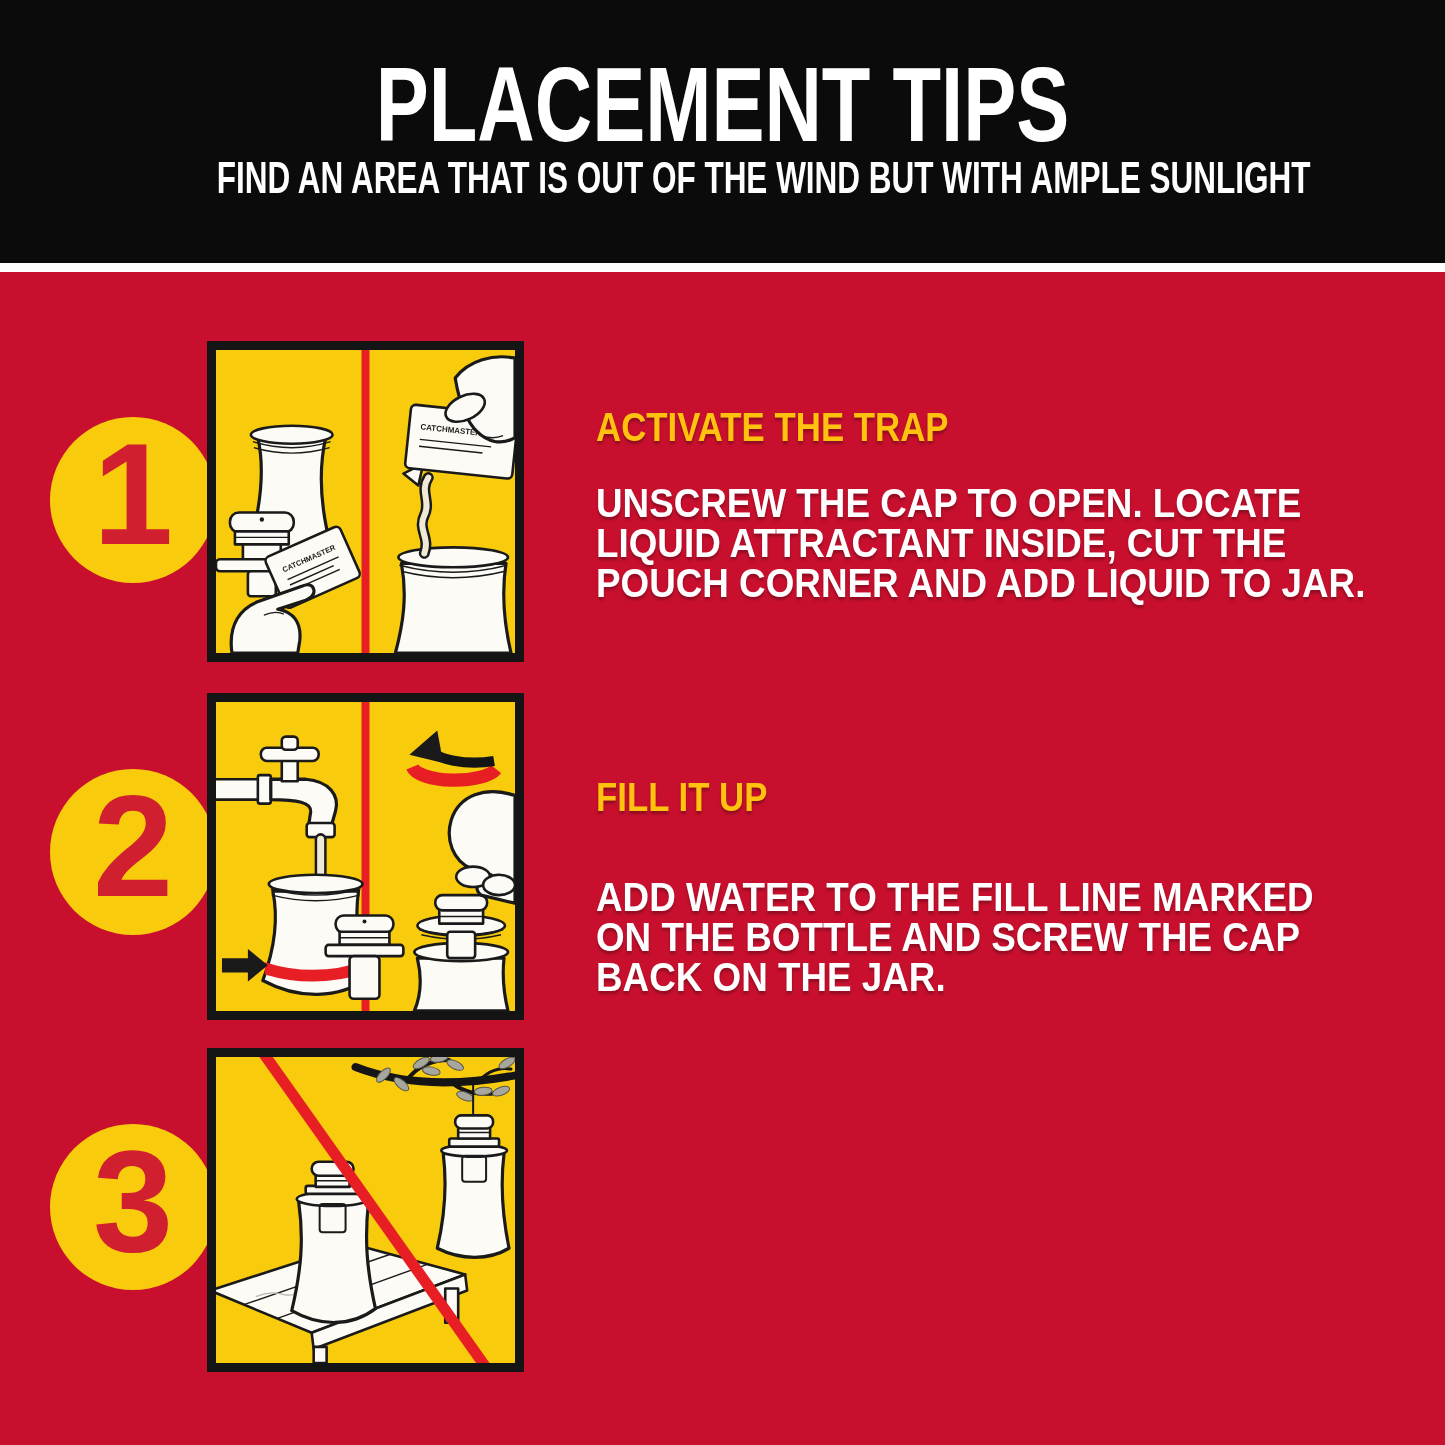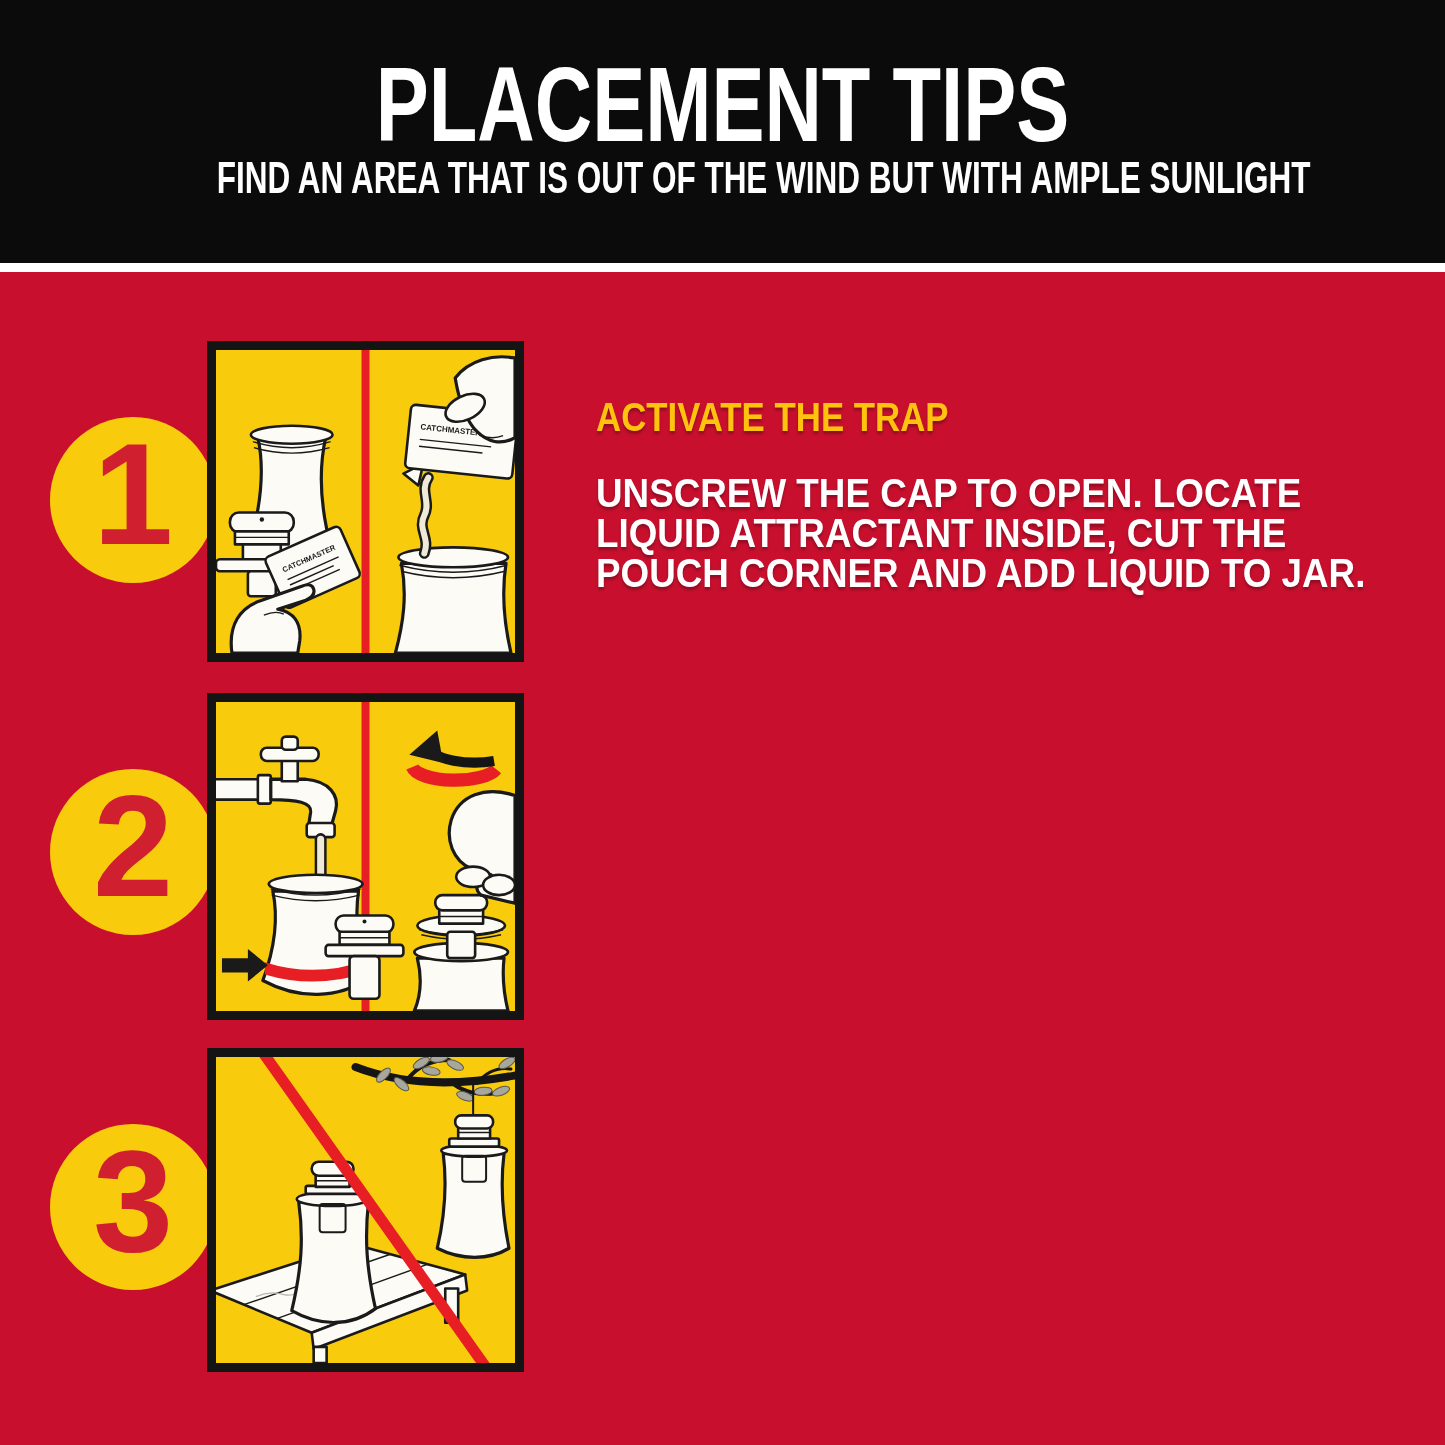--- a/index.html
+++ b/index.html
@@ -15,21 +15,21 @@
   
   .step{position:absolute;left:0;width:1445px;}
   .s1{top:341px;height:330px}.s2{top:693px;height:334px}.s3{top:1048px;height:330px}
   .badge{position:absolute;left:50px;top:76px;width:166px;height:166px;border-radius:50%;
          background:#F9CB0D;display:flex;align-items:center;justify-content:center;}
   .num{font-size:144px;font-weight:bold;color:#D01F2E;line-height:1;padding-bottom:10px;}
   .illus{position:absolute;left:207px;top:0;}
   .s1 .illus{width:317px;height:321px}.s2 .illus{width:317px;height:327px}.s3 .illus{width:317px;height:324px}
   .illus svg{display:block;width:100%;height:100%;background:#F9CB0D;border:9px solid #141414;box-sizing:border-box;}
   .copy{position:absolute;left:596px;width:840px;}
-  .s1 .copy{top:54px}.s2 .copy{top:82px}.s3 .copy{top:79px}
+  .s1 .copy{top:64px}.s2 .copy{top:82px}.s3 .copy{top:79px}
   .h{font-size:40px;font-weight:bold;color:#FFC20E;white-space:nowrap;line-height:44px;
      transform:scaleX(.87);transform-origin:left top;text-shadow:0 3px 3px rgba(0,0,0,.28);}
   .b{font-size:40px;font-weight:bold;color:#FFFFFF;white-space:pre-line;line-height:40px;
      transform:scaleX(.92);transform-origin:left top;text-shadow:0 3px 3px rgba(0,0,0,.28);}
   .s1 .b{margin-top:34px}.s2 .b{margin-top:58px}.s3 .b{margin-top:70px}
   
   svg .wh{fill:#FCFBF6;stroke:#1A1A1A;stroke-width:2.6;stroke-linejoin:round;}
   svg .wh3{stroke-width:3.2;}
   svg .thin{fill:none;stroke:#1A1A1A;stroke-width:1.4;}
   svg .blk{fill:#1A1A1A;stroke:none;}
@@ -169,20 +169,26 @@
           <line class="thin" x1="12" y1="21" x2="56" y2="21"></line>
           <rect class="wh" x="8" y="0" width="52" height="15" rx="7"></rect>
         </g>
         <g>
           <path class="wh wh3" d="M300,92 C270,82 244,92 236,116 C230,136 238,156 256,164 L276,170 C262,174 258,184 266,190 L300,198 Z"></path>
           <ellipse class="wh" cx="258" cy="172" rx="17" ry="10"></ellipse>
           <ellipse class="wh" cx="284" cy="180" rx="16" ry="10"></ellipse>
         </g>
       </svg>
     </div>
+    <div class="copy">
+      <div class="h">FILL IT UP</div>
+      <div class="b">ADD WATER TO THE FILL LINE MARKED
+ON THE BOTTLE AND SCREW THE CAP
+BACK ON THE JAR.</div>
+    </div>
   </section>
 
   <section class="step s3">
     <div class="badge">
       <span class="num">3</span>
     </div>
     <div class="illus">
       <svg viewBox="0 0 300 304" preserveAspectRatio="none">
         <g>
           <path class="wh" d="M-6,232 L138,186 L250,216 L96,274 Z"></path>

